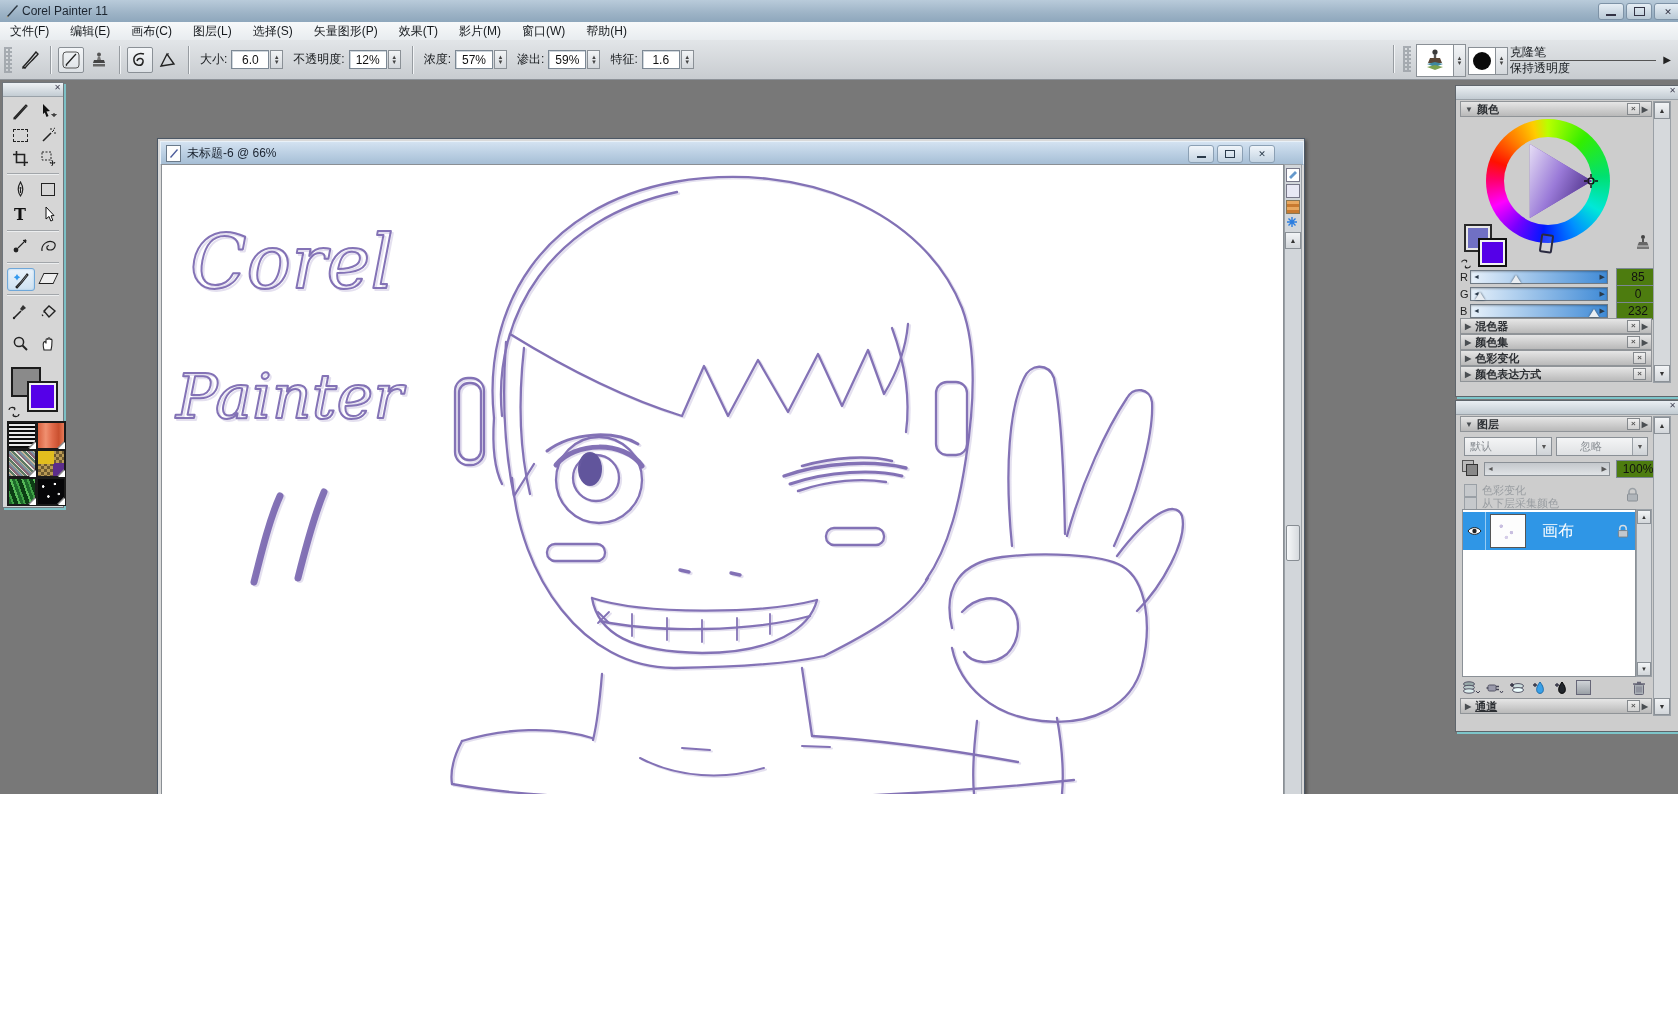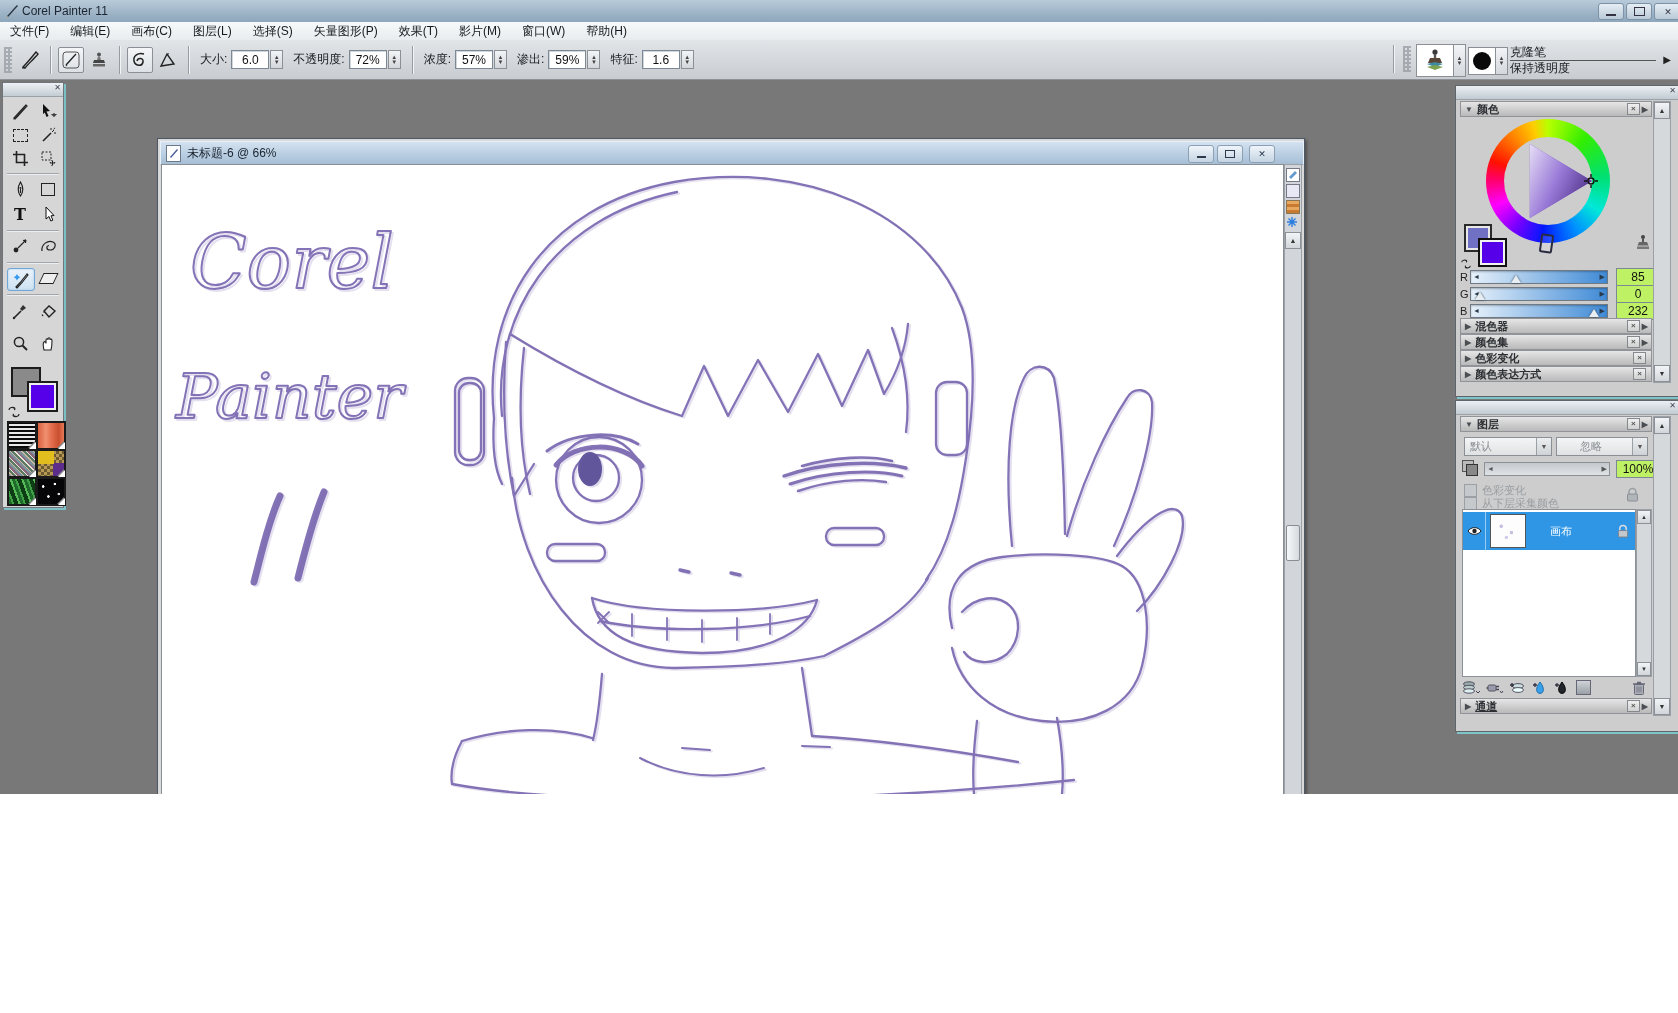--- a/index.html
+++ b/index.html
@@ -44,21 +44,21 @@
   
   .pgroup{background:#cdcdcd;border:1px solid #5f656b;box-shadow:2px 2px 0 rgba(125,205,210,.9);}
   .pchrome{position:absolute;left:0;top:0;width:100%;height:13px;background:linear-gradient(#eaeff3,#c2cbd2);border-bottom:1px solid #9aa2a9;}
   .phead{position:absolute;height:14px;background:linear-gradient(#e6e6e6,#b9b9b9);border:1px solid #909498;display:flex;align-items:center;font-weight:bold;font-size:11px;color:#2c2f33;}
   .pxbox{width:11px;height:10px;border:1px solid #85898d;background:linear-gradient(#f0f0f0,#d0d0d0);display:flex;align-items:center;justify-content:center;font-size:8px;color:#555;line-height:1;}
   .tri{font-size:8px;color:#4a4e52;}
   .sbarv{position:absolute;width:16px;background:#d6d9dc;border:1px solid #9aa0a6;}
   .slider-track{height:12px;border:1px solid #6f7a85;background:linear-gradient(90deg,#e7f1fa,#3f8ad6);position:relative;box-shadow:inset 0 1px 2px rgba(0,0,0,.25);}
   .slider-end{position:absolute;top:1px;font-size:7px;color:#2a3a4a;line-height:10px;}
   .sl-thumb{position:absolute;bottom:0;width:0;height:0;border-left:5px solid transparent;border-right:5px solid transparent;border-bottom:8px solid #e8edf2;filter:drop-shadow(0 0 1px #345);}
-  .valbox{width:42px;height:16px;background:#bef264;border:1px solid #7c8894;display:flex;align-items:center;justify-content:center;font-size:12px;}
+  .valbox{width:42px;height:16px;background:#4d7c0f;border:1px solid #7c8894;display:flex;align-items:center;justify-content:center;font-size:12px;}
   .ddown{height:17px;border:1px solid #8a9096;background:linear-gradient(#f4f5f6,#dfe1e3);display:flex;align-items:center;color:#8a8f94;font-size:11px;}
   .ddbtn{width:14px;height:100%;margin-left:auto;border-left:1px solid #9aa0a6;background:linear-gradient(#eceef0,#cfd3d7);display:flex;align-items:center;justify-content:center;font-size:7px;color:#555;}
   .chk{width:11px;height:11px;border:1px solid #9aa0a6;background:#c6c9cc;}
   .graytext{color:#9a9ea2;font-size:11px;}
   .layerrow{position:absolute;display:flex;align-items:center;background:#2f96e6;color:#fff;}
   svg{display:block;}
 </style>
 </head>
 <body>
 
@@ -137,21 +137,21 @@
     <div class="fld">
       <span class="fldlabel">大小:</span>
       <div class="fldbox">6.0</div>
       <div class="spin">
           <span>▲</span>
           <span>▼</span>
         </div>
     </div>
     <div class="fld">
       <span class="fldlabel">不透明度:</span>
-      <div class="fldbox">72%</div>
+      <div class="fldbox">12%</div>
       <div class="spin">
           <span>▲</span>
           <span>▼</span>
         </div>
     </div>
     <div class="tsep"></div>
     <div class="fld">
       <span class="fldlabel">浓度:</span>
       <div class="fldbox">57%</div>
       <div class="spin">
@@ -595,21 +595,21 @@
 
     <div class="abs" style="left:6px;top:108px;width:172px;height:166px;background:#ffffff;border:1px solid #8a9096;">
       <div class="layerrow" style="left:0px;top:2px;width:172px;height:38px;">
         <div style="width:22px;height:38px;display:flex;align-items:center;justify-content:center;border-right:1px solid rgba(255,255,255,.5);">
           <svg width="15" height="10" viewBox="0 0 15 10">
               <path d="M1,5 C4,0.5 11,0.5 14,5 C11,9.5 4,9.5 1,5 Z" fill="#fff" stroke="#222"></path>
               <circle cx="7.5" cy="5" r="2.2" fill="#222"></circle>
             </svg>
         </div>
         <div style="width:34px;height:32px;margin-left:4px;background:radial-gradient(circle 2px at 30% 35%,#c9bfe0 1.5px,transparent 2px),radial-gradient(circle 2px at 60% 55%,#c9bfe0 1.5px,transparent 2px),radial-gradient(circle 2px at 45% 70%,#d5cde8 1.5px,transparent 2px),#fdfdfd;border:1px solid #555;"></div>
-        <span style="margin-left:24px;font-size:11px;">画布</span>
+        <span style="margin-left:16px;font-size:16px;">画布</span>
         <svg style="margin-left:auto;margin-right:6px;" width="12" height="15" viewBox="0 0 13 16">
             <path d="M3,7 V5 a3.5,3.5 0 0 1 7,0 V7" fill="none" stroke="#d8dde2" stroke-width="1.6"></path>
             <rect x="1.5" y="7" width="10" height="7" rx="1" fill="#c2c8ce" stroke="#7a8086"></rect>
           </svg>
       </div>
     </div>
     <div class="sbarv" style="left:180px;top:108px;width:14px;height:166px;">
       <div class="abs sbtn" style="left:0px;top:0px;width:12px;height:12px;">
           <span style="font-size:6px;">▲</span>
         </div>

